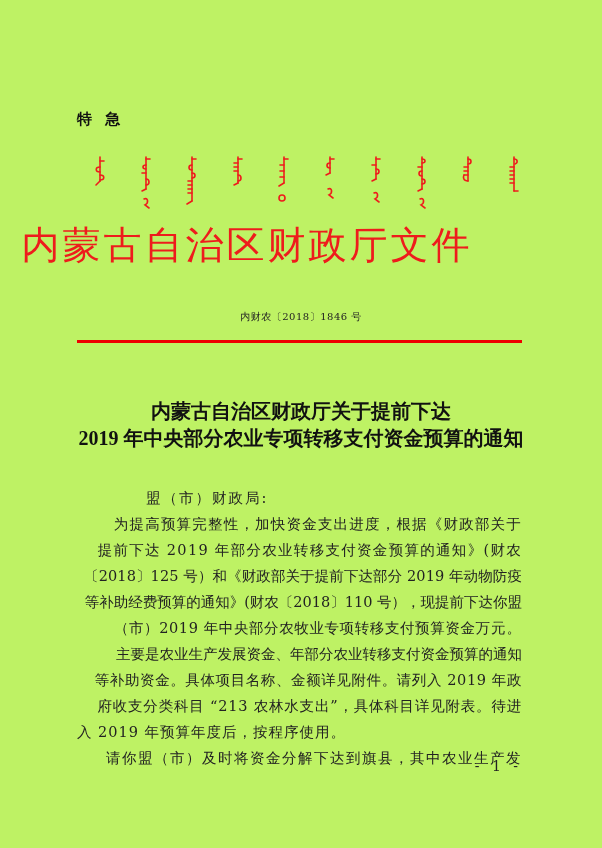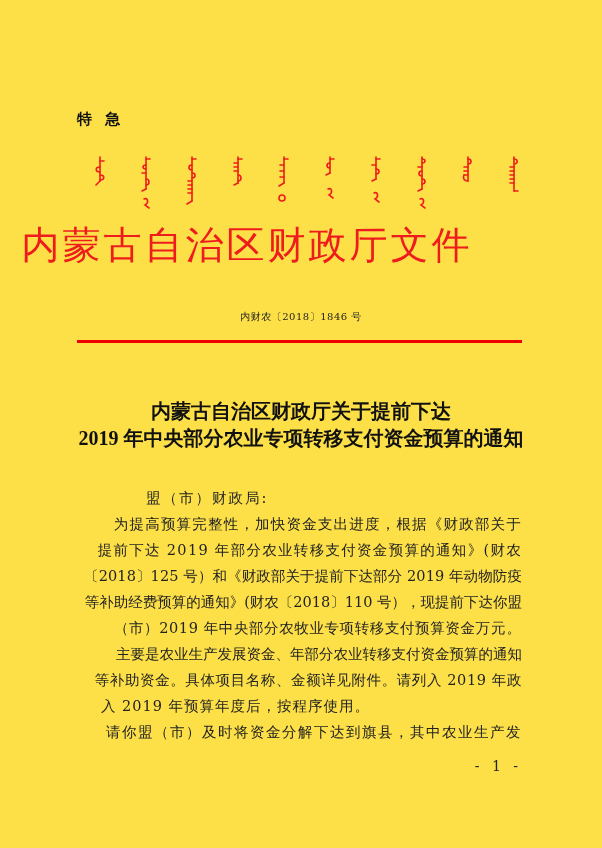--- a/index.html
+++ b/index.html
@@ -12,21 +12,21 @@
     height: 848px;
     position: relative;
     overflow: hidden;
     font-family: "DejaVu Serif", "Liberation Serif", serif;
     color: #1a1a1a;
   }
   .page {
     position: absolute;
     left: 0; top: 0;
     width: 602px; height: 848px;
-    background: #fde047;
+    background: #bef264;
   }
   .urgency {
     position: absolute;
     left: 77px;
     top: 110px;
     font-family: "DejaVu Sans", "Liberation Sans", sans-serif;
     font-size: 15px;
     font-weight: bold;
     letter-spacing: 4px;
     color: #111;
@@ -283,22 +283,25 @@
     <div class="body-line">
       <span style="letter-spacing:0.6px;">（市）2019 年中央部分农牧业专项转移支付预算资金</span>
       <span style="letter-spacing:1px;">万元。</span>
     </div>
     <div class="body-line">
       <span style="letter-spacing:0px;">主要是农业生产发展资金、年部分农业转移支付资金预算的通知</span>
     </div>
     <div class="body-line">
       <span style="letter-spacing:0.6px;">等补助资金。具体项目名称、金额详见附件。请列入 2019 年政</span>
     </div>
+    <div class="body-line">
+      <span style="letter-spacing:0.8px;">府收支分类科目 “213 农林水支出”，具体科目详见附表。待进</span>
+    </div>
     <div class="body-line left">
-      <span style="letter-spacing:1px;margin-left:24px;">入 2019 年预算年度后，按程序使用。</span>
+      <span style="letter-spacing:1px;">入 2019 年预算年度后，按程序使用。</span>
     </div>
     <div class="body-line indent">
       <span style="letter-spacing:1.5px;">请你盟（市）及时将资金分解下达到旗县，其中农业生产发</span>
     </div>
   </div>
 
   <div class="page-number">- 1 -</div>
 
 </div>
 

